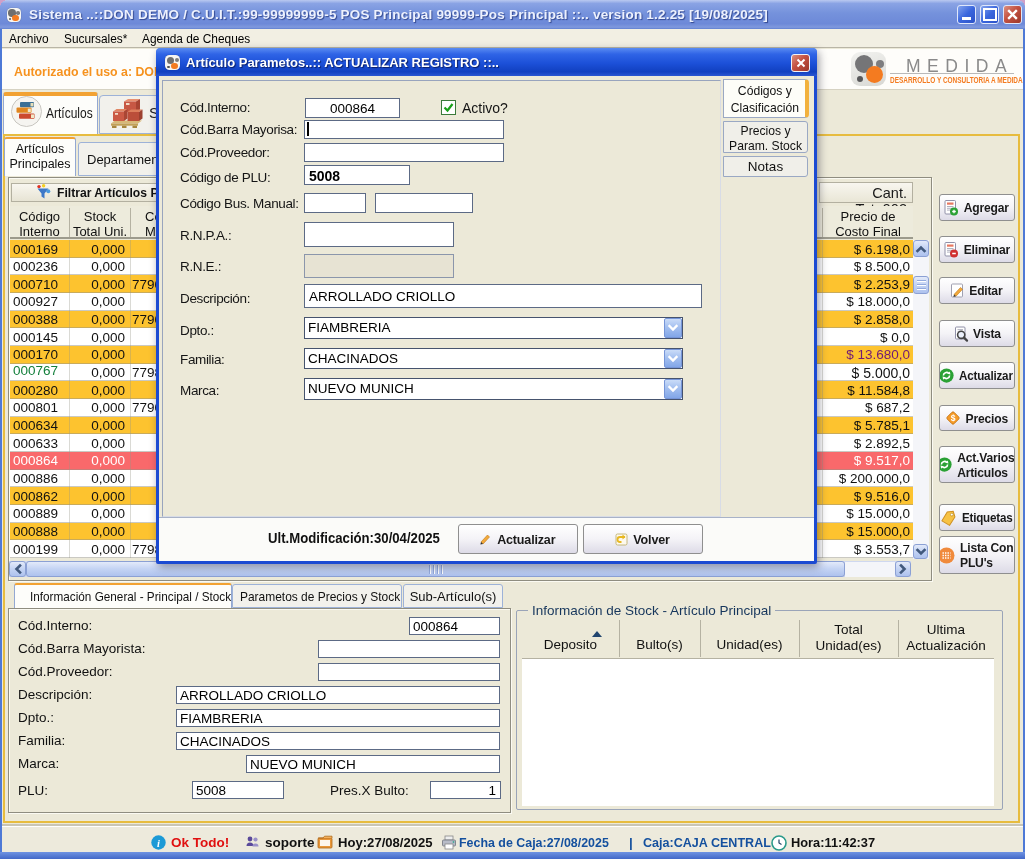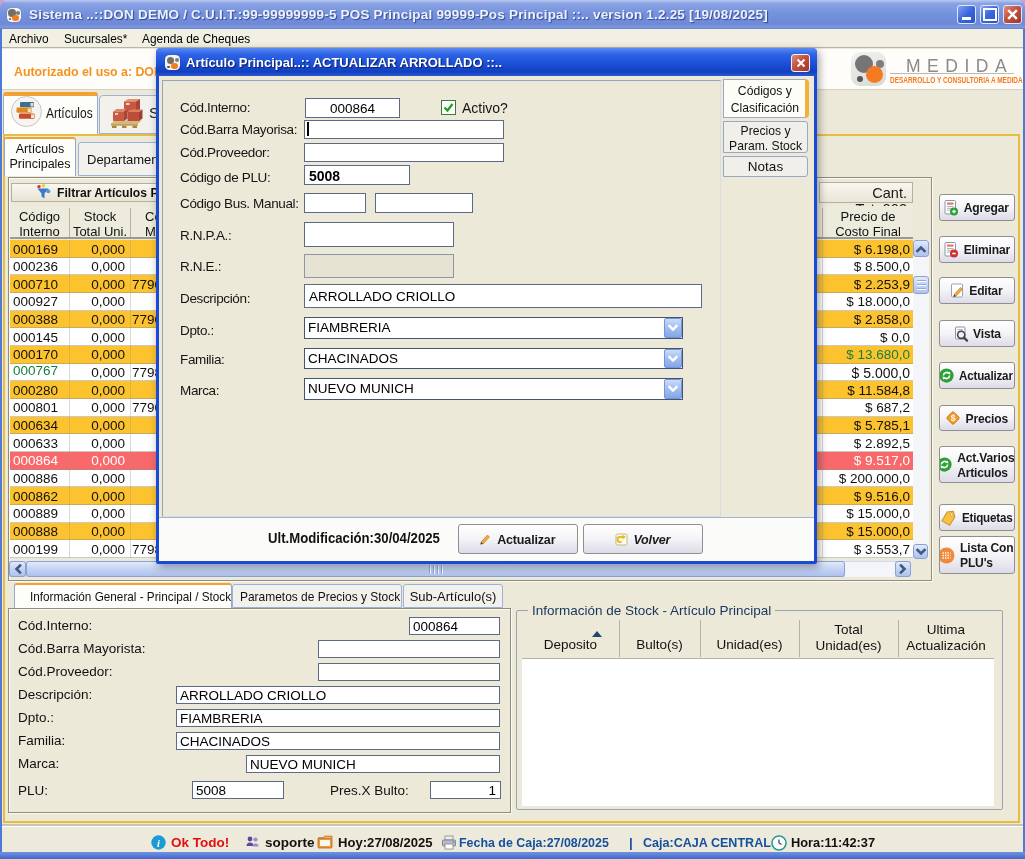--- a/index.html
+++ b/index.html
@@ -153,21 +153,21 @@
 <div class="ab" style="left:10px;top:328.30px;width:903px;height:17.66px;background:#ffffff;border-bottom:1px solid rgba(150,148,135,.5);"></div>
 <div class="ab" style="left:13px;top:329.80px;font-size:13.5px;color:#111;">000145</div>
 <div class="ab" style="left:69px;top:329.80px;width:56px;font-size:13.5px;color:#111;text-align:right;">0,000</div>
 <div class="ab" style="left:822px;top:329.80px;width:88px;font-size:13.5px;color:#111;text-align:right;">$ 0,0</div>
 <div class="ab" style="left:69px;top:328.30px;width:1px;height:17.66px;background:rgba(150,148,135,.35);"></div>
 <div class="ab" style="left:130px;top:328.30px;width:1px;height:17.66px;background:rgba(150,148,135,.35);"></div>
 <div class="ab" style="left:822px;top:328.30px;width:1px;height:17.66px;background:rgba(150,148,135,.35);"></div>
 <div class="ab" style="left:10px;top:345.96px;width:903px;height:17.66px;background:#fdc32f;border-bottom:1px solid rgba(150,148,135,.5);"></div>
 <div class="ab" style="left:13px;top:347.46px;font-size:13.5px;color:#111;">000170</div>
 <div class="ab" style="left:69px;top:347.46px;width:56px;font-size:13.5px;color:#111;text-align:right;">0,000</div>
-<div class="ab" style="left:822px;top:347.46px;width:88px;font-size:13.5px;color:#15803d;text-align:right;">$ 13.680,0</div>
+<div class="ab" style="left:822px;top:347.46px;width:88px;font-size:13.5px;color:#701a75;text-align:right;">$ 13.680,0</div>
 <div class="ab" style="left:69px;top:345.96px;width:1px;height:17.66px;background:rgba(150,148,135,.35);"></div>
 <div class="ab" style="left:130px;top:345.96px;width:1px;height:17.66px;background:rgba(150,148,135,.35);"></div>
 <div class="ab" style="left:822px;top:345.96px;width:1px;height:17.66px;background:rgba(150,148,135,.35);"></div>
 <div class="ab" style="left:10px;top:363.62px;width:903px;height:17.66px;background:#ffffff;border-bottom:1px solid rgba(150,148,135,.5);"></div>
 <div class="ab" style="left:13px;top:363px;font-size:13.5px;color:#15803d;">000767</div>
 <div class="ab" style="left:69px;top:365.12px;width:56px;font-size:13.5px;color:#111;text-align:right;">0,000</div>
 <div class="ab" style="left:132px;top:365.12px;font-size:13.5px;color:#111;">77987</div>
 <div class="ab" style="left:822px;top:365.12px;width:88px;font-size:14px;color:#111;text-align:right;">$ 5.000,0</div>
 <div class="ab" style="left:69px;top:363.62px;width:1px;height:17.66px;background:rgba(150,148,135,.35);"></div>
 <div class="ab" style="left:130px;top:363.62px;width:1px;height:17.66px;background:rgba(150,148,135,.35);"></div>
@@ -438,21 +438,21 @@
 <div class="ab" style="left:156px;top:48px;width:661px;height:516px;background:#ece9d8;border:3px solid #1b4ad2;border-radius:5px 5px 2px 2px;box-shadow:2px 3px 8px rgba(40,40,60,.45);z-index:10;"></div>
 <div class="ab" style="left:156px;top:48px;width:661px;height:28px;border-radius:4px 4px 0 0;z-index:11;background:linear-gradient(180deg,#5a8cf2 0%,#2f64e6 22%,#1c50d8 55%,#1140c0 85%,#2a56d2 100%);"></div>
 <div class="ab" style="left:165px;top:55px;z-index:12;">
     <div class="ab" style="left:0px;top:0px;width:15px;height:15px;background:#f6f5f2;border-radius:30%;box-shadow:0 0 1px rgba(0,0,0,.4);">
       <div class="ab" style="left:1.5px;top:1.5px;width:7.800000000000001px;height:7.800000000000001px;background:#6f6f6f;border-radius:50%;"></div>
       <div class="ab" style="left:9.9px;top:3.3px;width:3.9000000000000004px;height:3.9000000000000004px;background:#7d7d7d;border-radius:50%;"></div>
       <div class="ab" style="left:2.1px;top:10.5px;width:2.6999999999999997px;height:2.6999999999999997px;background:#555;border-radius:50%;"></div>
       <div class="ab" style="left:5.7px;top:7.5px;width:6.9px;height:6.9px;background:#f47b20;border-radius:50%;"></div>
     </div>
   </div>
-<div class="ab" style="left:186px;top:48px;height:28px;display:flex;align-items:center;font-size:13px;font-weight:700;color:#fff;text-shadow:1px 1px 1px rgba(10,25,90,.9);z-index:12;">Artículo Principal..:: ACTUALIZAR ARROLLADO ::..</div>
+<div class="ab" style="left:186px;top:48px;height:28px;display:flex;align-items:center;font-size:13px;font-weight:700;color:#fff;text-shadow:1px 1px 1px rgba(10,25,90,.9);z-index:12;">Artículo Parametos..:: ACTUALIZAR REGISTRO ::..</div>
 <div class="ab" style="left:791px;top:54px;width:19px;height:18px;border:1px solid #f2f2f6;border-radius:3px;z-index:12;background:linear-gradient(135deg,#dd9080 0%,#c35141 45%,#9c372a 100%);display:flex;align-items:center;justify-content:center;">
     <svg width="12" height="12" viewBox="0 0 12 12">
       <path d="M2.5 2.5 L9.5 9.5 M9.5 2.5 L2.5 9.5" stroke="#fff" stroke-width="2"></path>
     </svg>
   </div>
 <div class="ab" style="left:162px;top:80px;width:559px;height:437px;z-index:11;background:#ece9d8;border:1px solid #98a4bd;border-right-color:#d8dce6;border-bottom-color:#d8dce6;"></div>
 <div class="ab" style="left:723px;top:79px;width:86px;height:39px;background:#fdfdf8;border:1px solid #9aa8c4;z-index:11;border-right:4px solid #f2b13d;border-radius:0 4px 4px 0;font-size:13.5px;color:#111;text-align:center;line-height:16.5px;padding-top:3px;"><span style="display:inline-block;transform:scaleX(.9);">Códigos y<br>Clasificación</span></div>
 <div class="ab" style="left:723px;top:121px;width:85px;height:32px;background:#f0efe9;border:1px solid #9aa8c4;z-index:11;border-radius:0 3px 3px 0;font-size:13.5px;color:#111;text-align:center;line-height:15px;padding-top:1px;"><span style="display:inline-block;transform:scaleX(.9);">Precios y<br>Param. Stock</span></div>
 <div class="ab" style="left:723px;top:156px;width:85px;height:21px;background:#f0efe9;border:1px solid #9aa8c4;z-index:11;border-radius:0 3px 3px 0;font-size:13.5px;color:#111;text-align:center;padding-top:2px;">Notas</div>
 <div class="ab" style="left:180px;top:100px;font-size:13.5px;color:#151515;z-index:12;white-space:nowrap;letter-spacing:-.35px;">Cód.Interno:</div>
@@ -505,19 +505,19 @@
   </div>
 <div class="ab" style="left:159px;top:517px;width:655px;height:44px;background:#fbfbf9;border-top:1px solid #a8b2c8;z-index:11;"></div>
 <div class="ab" style="left:268px;top:530px;font-size:14px;font-weight:700;color:#111;z-index:12;transform:scaleX(.94);transform-origin:left;white-space:nowrap;">Ult.Modificación:30/04/2025</div>
 <div class="xbtn" style="left:458px;top:524px;width:120px;height:30px;z-index:12;font-weight:600;font-size:13.5px;">
     <svg width="14" height="14" viewBox="0 0 14 14">
       <path d="M3 10 L9.5 3 L11.5 5 L5 12 Z" fill="#f2a93b" stroke="#c07818" stroke-width="0.6"></path>
       <path d="M3 10 L2.4 12.6 L5 12 Z" fill="#333"></path>
     </svg>
     <span>Actualizar</span>
   </div>
-<div class="xbtn" style="left:583px;top:524px;width:120px;height:30px;z-index:12;font-weight:600;font-size:13.5px;font-style:italic;">
+<div class="xbtn" style="left:583px;top:524px;width:120px;height:30px;z-index:12;font-weight:600;font-size:13.5px;">
     <svg width="15" height="15" viewBox="0 0 15 15">
       <rect x="2" y="2" width="11" height="11" rx="1.5" fill="#fdf9ee" stroke="#b8a860" stroke-width="0.8"></rect>
       <path d="M11 5 H6 a2.5 2.5 0 0 0 0 5 h1.5" fill="none" stroke="#e8b820" stroke-width="1.8"></path>
       <polygon points="11.5,5 8.5,2.6 8.5,7.4" fill="#e8b820"></polygon>
     </svg>
     <span>Volver</span>
   </div>
 </body></html>

